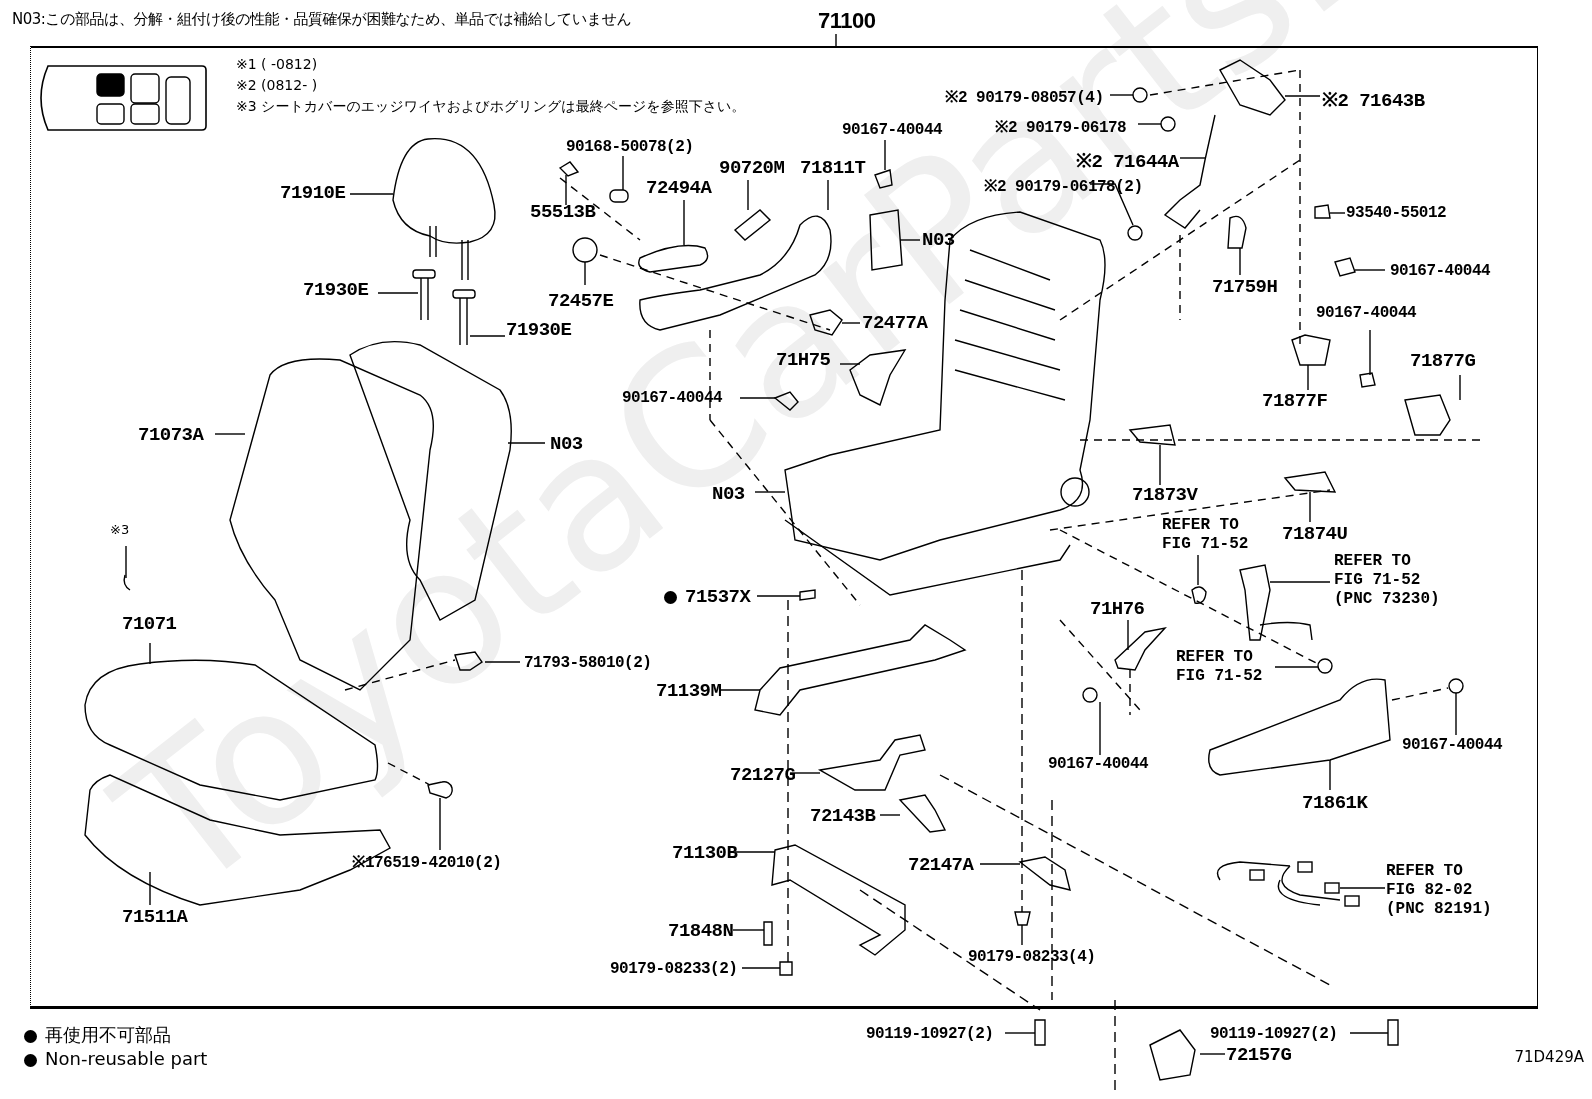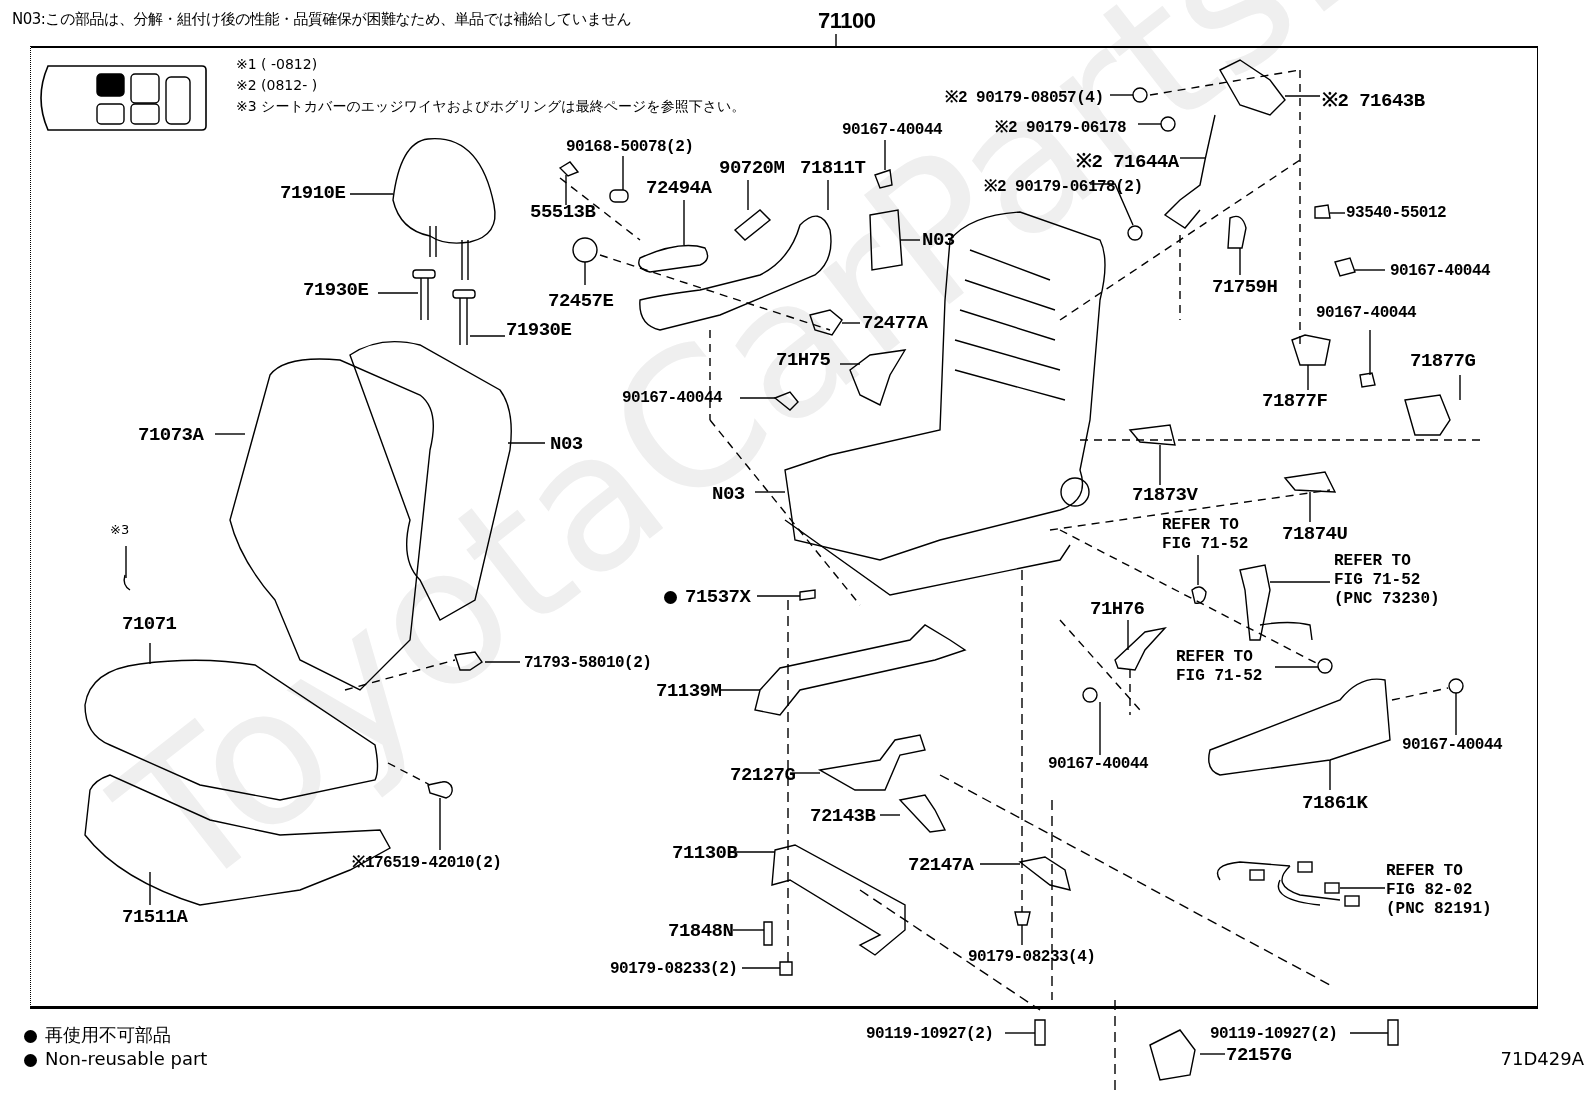--- a/index.html
+++ b/index.html
@@ -9,21 +9,21 @@
   .note-top { font-family: "DejaVu Sans", sans-serif; font-size: 15px; left: 12px; top: 10px; letter-spacing: -0.5px; }
   .assy { font-family: "Liberation Sans", sans-serif; font-weight: bold; font-size: 22px; left: 818px; top: 8px; letter-spacing: -0.5px; }
   .frame { position: absolute; left: 30px; top: 46px; width: 1506px; height: 958px;
            border-top: 2px solid #000; border-right: 1.5px solid #000; border-bottom: 3px solid #000; border-left: 1px dotted #000; }
   .notes { font-family: "DejaVu Sans", sans-serif; font-size: 14px; left: 236px; line-height: 21px; }
   .pn { font-family: "Liberation Mono", monospace; font-weight: bold; font-size: 19px; letter-spacing: -0.5px; }
   .pn-sm { font-family: "Liberation Mono", monospace; font-weight: bold; font-size: 16px; letter-spacing: -0.5px; }
   .ref { font-family: "Liberation Mono", monospace; font-weight: bold; font-size: 16px; line-height: 19px; white-space: pre; }
   .legend { font-family: "DejaVu Sans", sans-serif; font-size: 18px; left: 24px; }
   .dot { display: inline-block; width: 13px; height: 13px; border-radius: 50%; background: #000; vertical-align: -2px; margin-right: 8px; }
-  .fig-id { font-family: "DejaVu Sans", sans-serif; font-size: 18px; right: 8px; top: 1048px; }
+  .fig-id { font-family: "DejaVu Sans", sans-serif; font-size: 15px; right: 8px; top: 1048px; }
   svg.art { position: absolute; left: 0; top: 0; }
   .watermark { position: absolute; left: 80px; top: 760px; font-family: "DejaVu Sans", sans-serif; font-size: 190px;
                color: #efefef; transform: rotate(-38deg); transform-origin: left top; white-space: nowrap; }
 </style>
 </head>
 <body>
 
 <div class="watermark">ToyotaCarParts.ru</div>
 
 <div class="abs note-top">N03:この部品は、分解・組付け後の性能・品質確保が困難なため、単品では補給していません</div>

